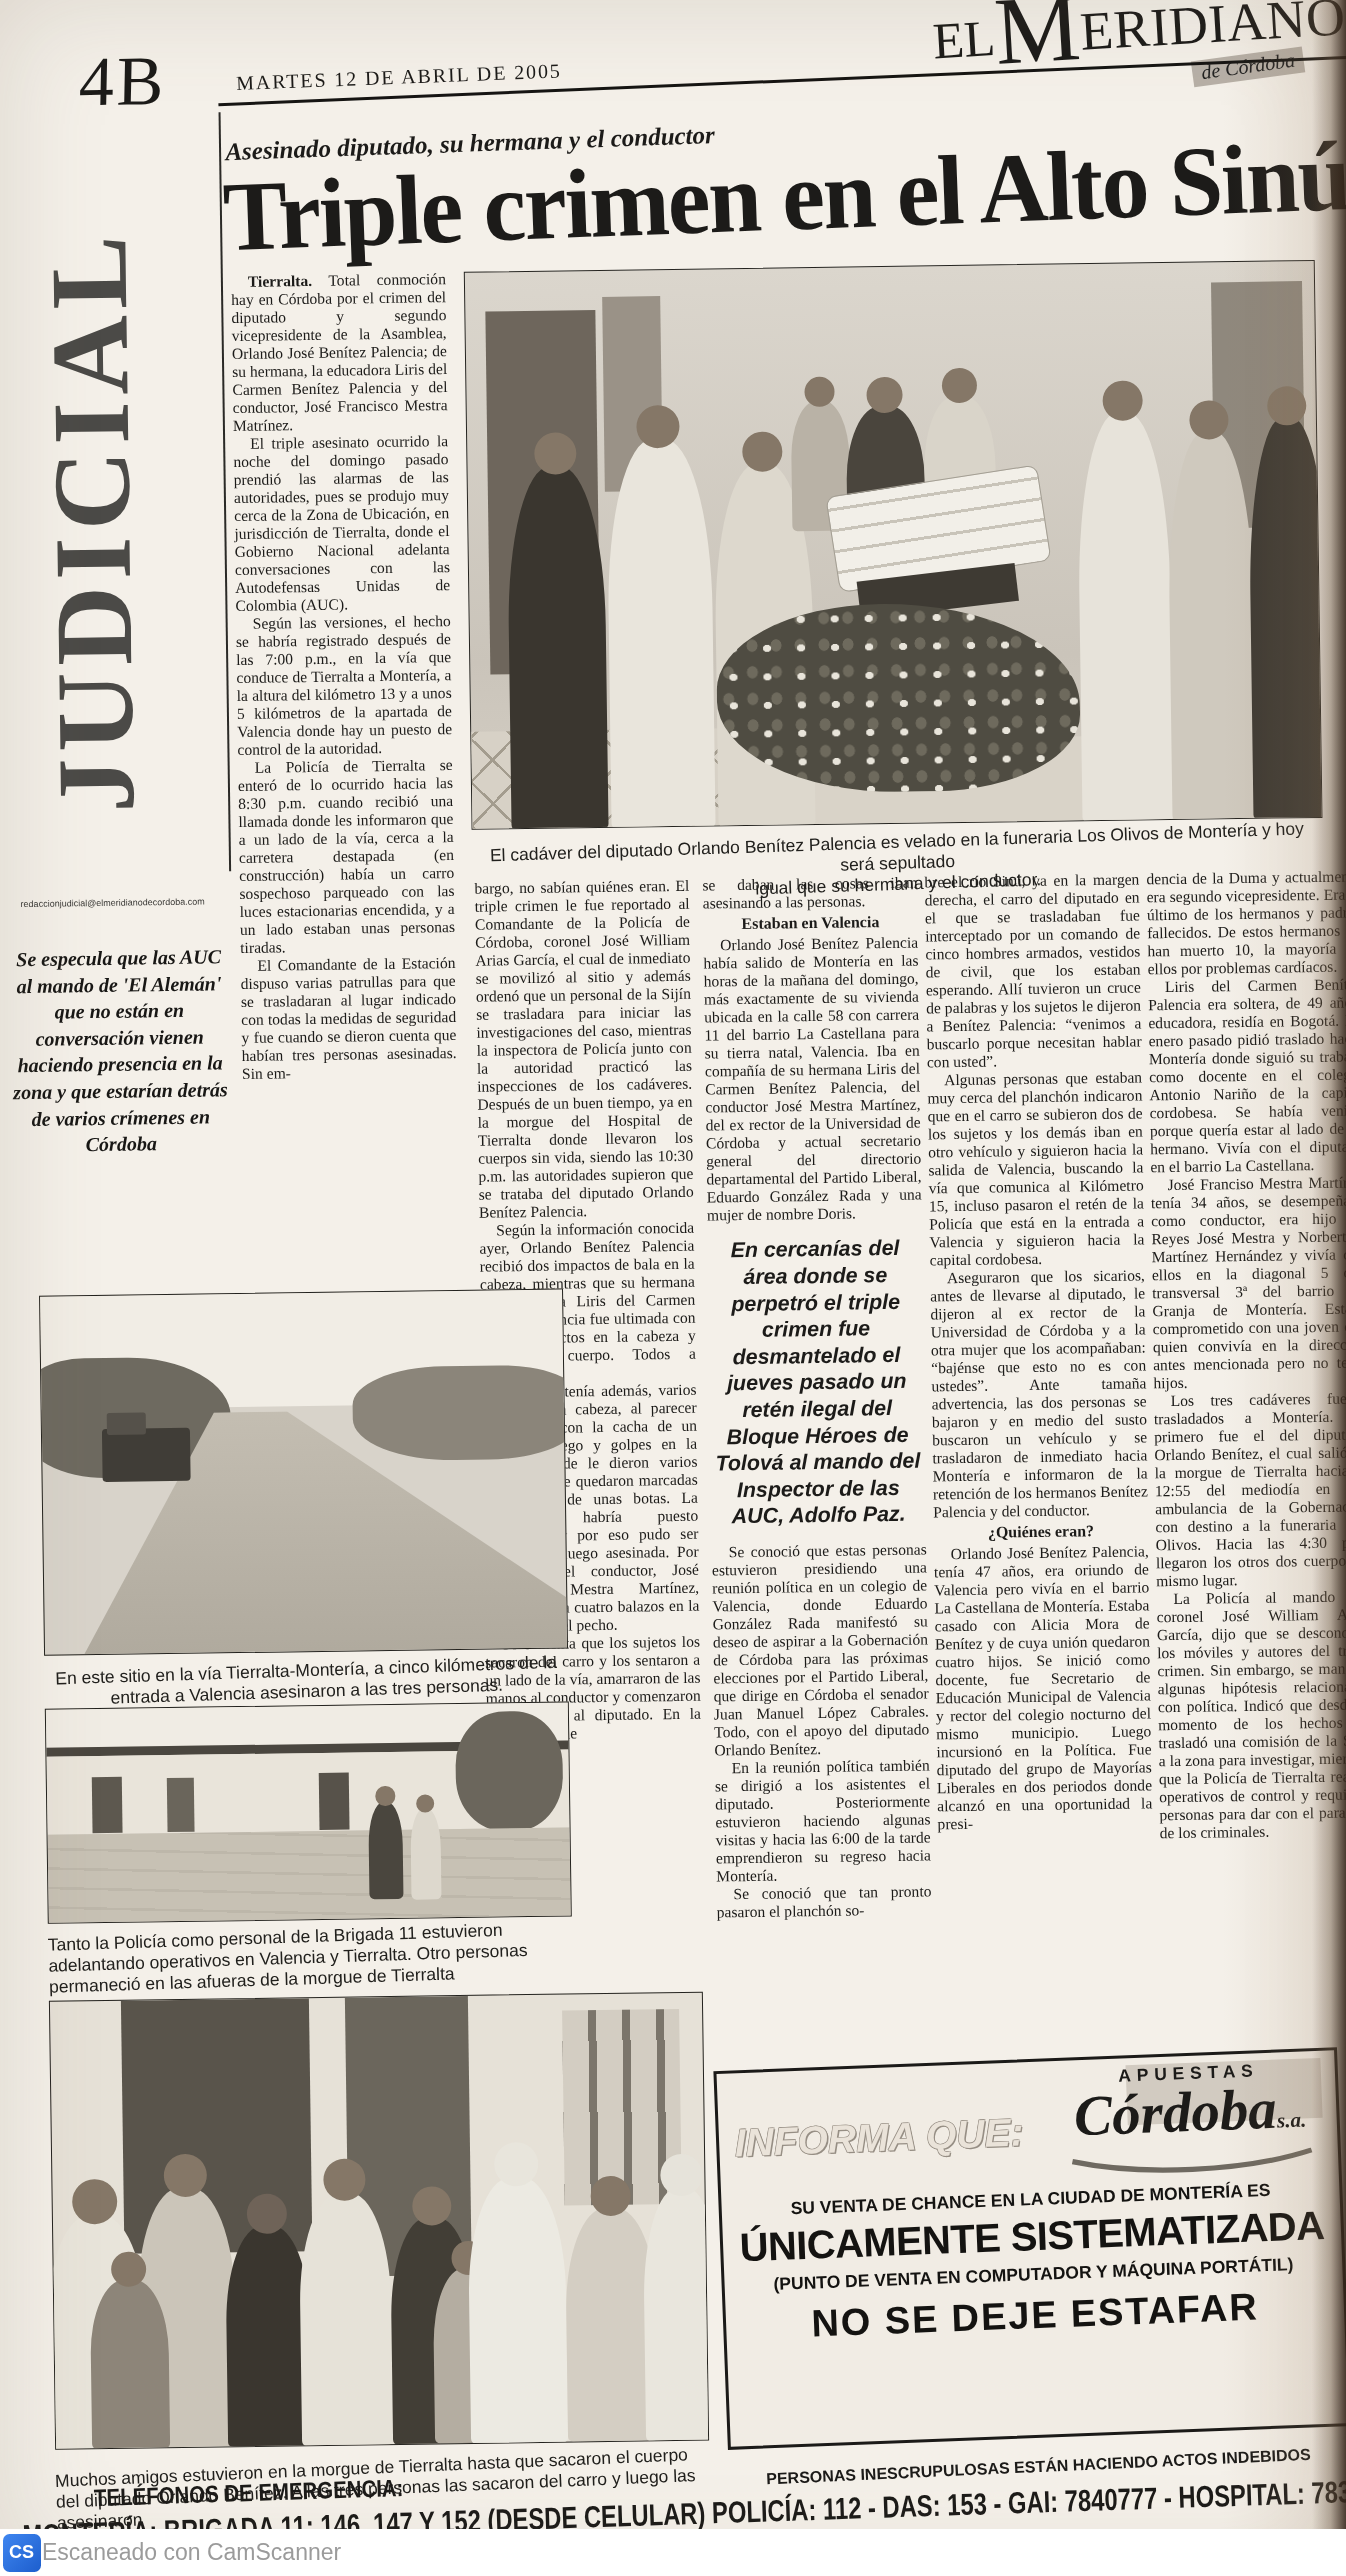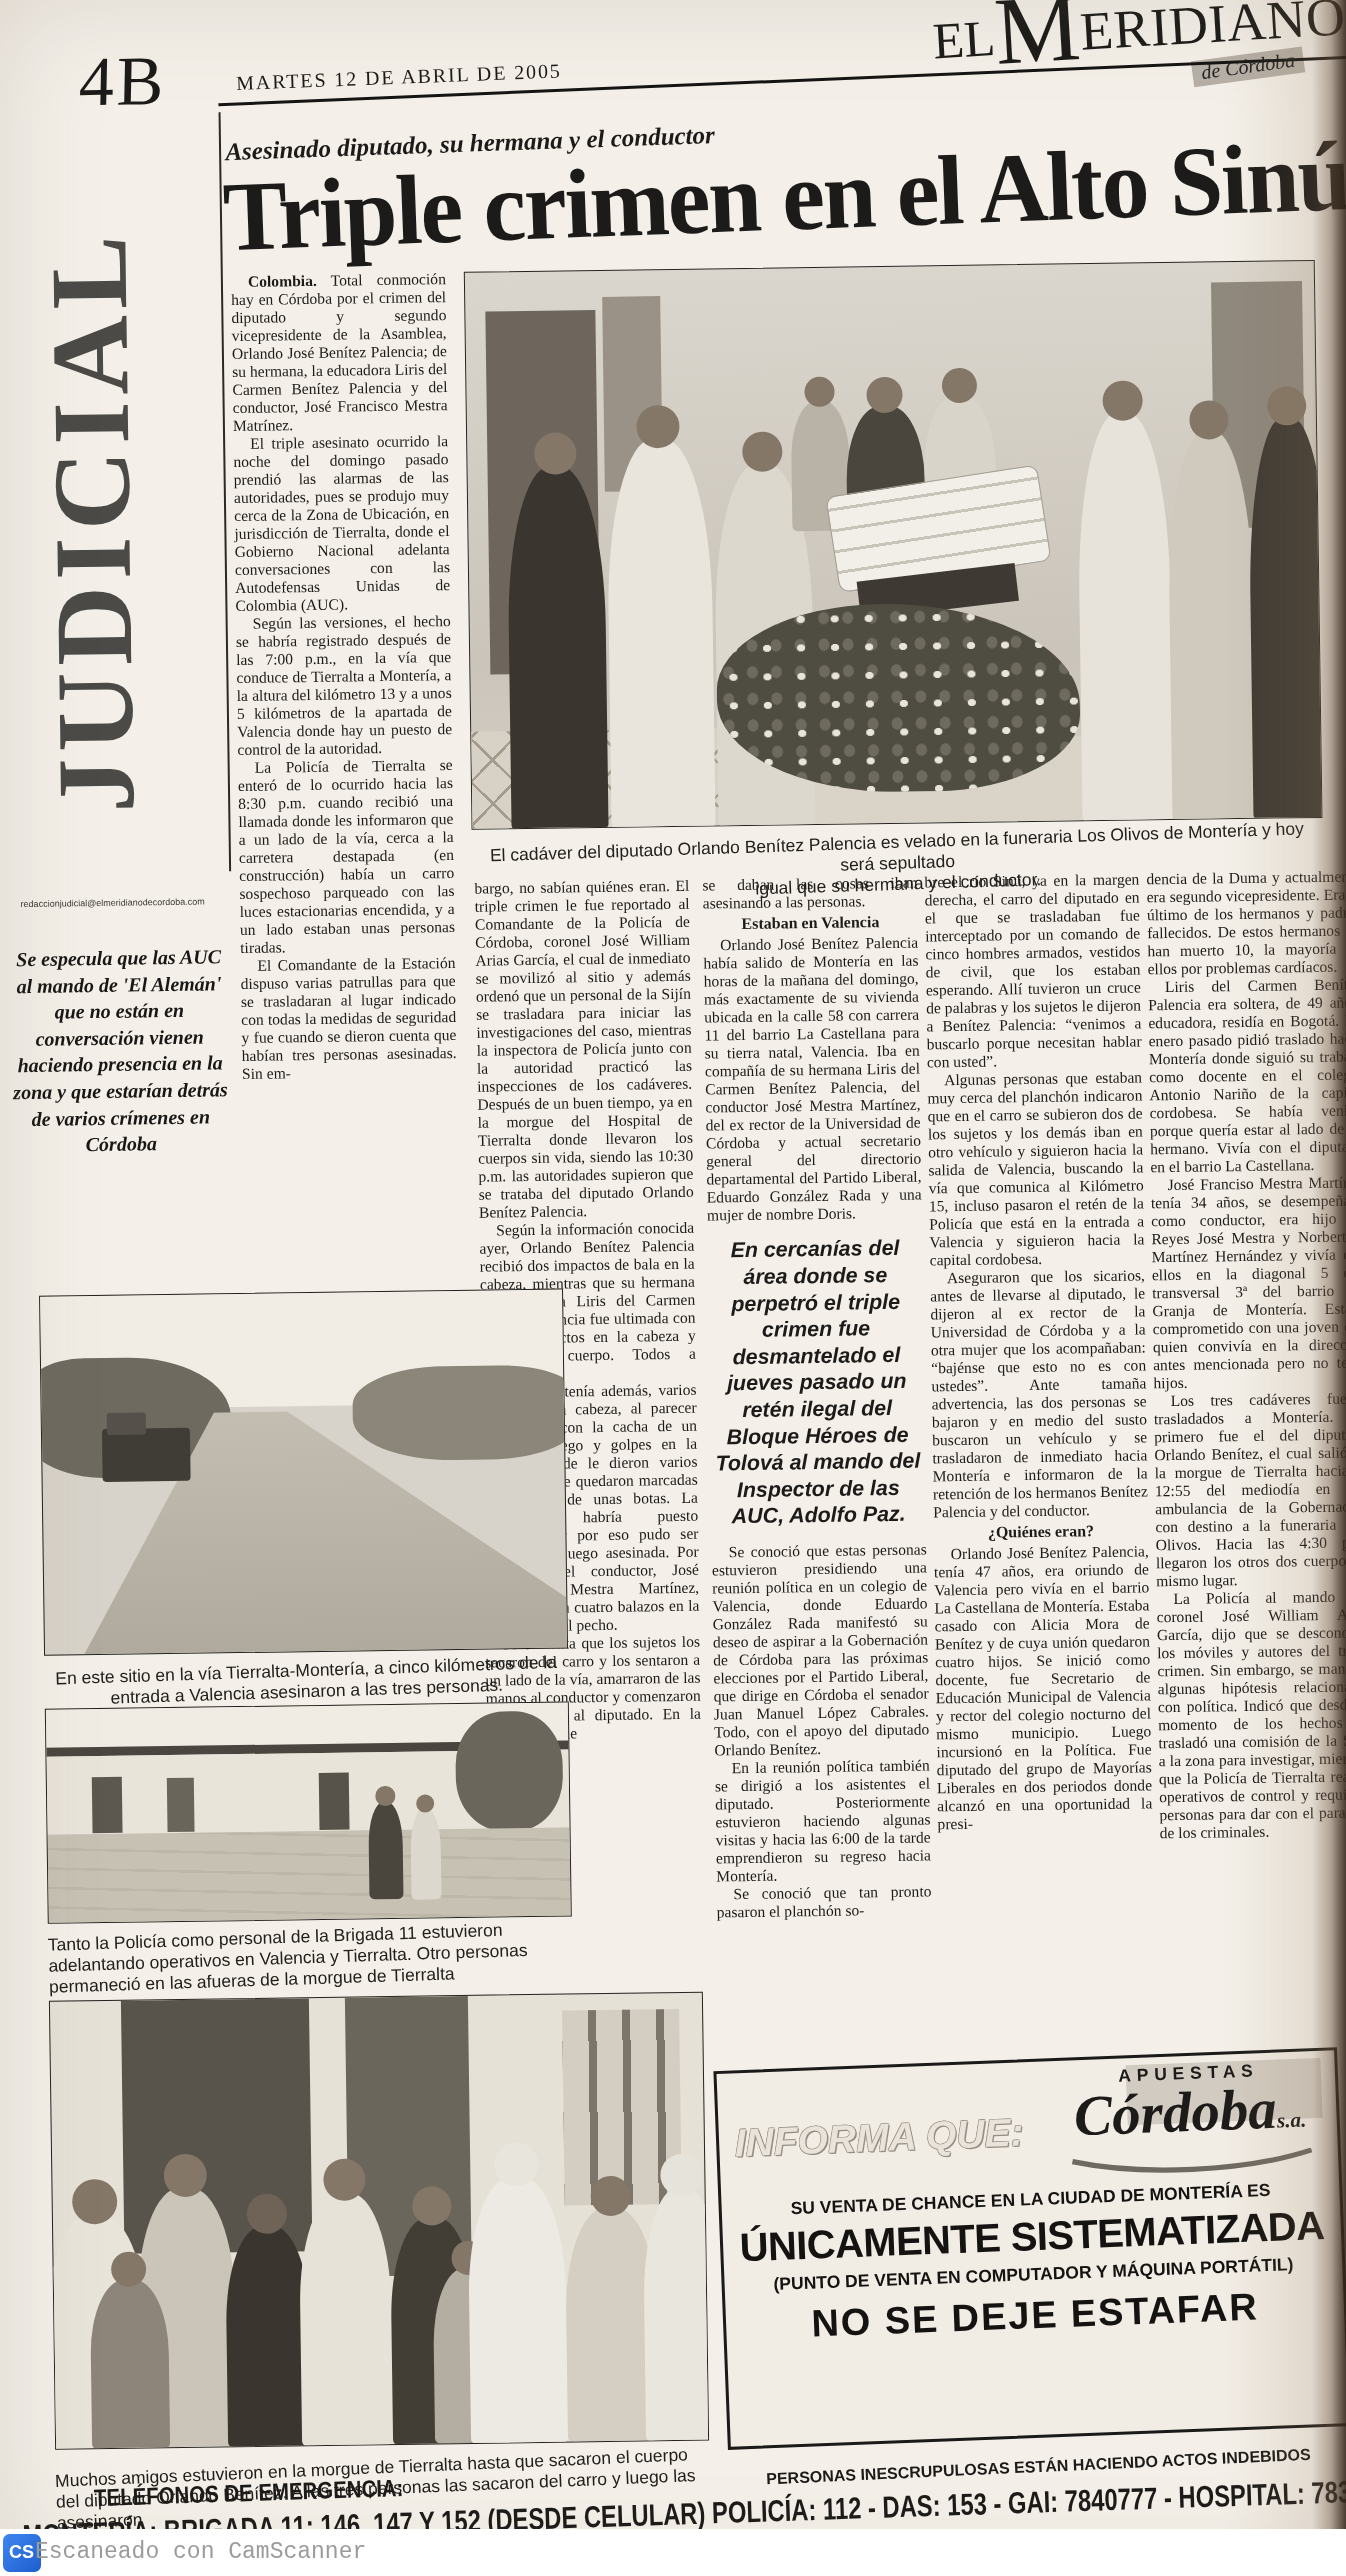--- a/index.html
+++ b/index.html
@@ -87,21 +87,21 @@
   
   .emg-label{position:absolute;left:77px;top:2476px;font-family:"Liberation Sans",sans-serif;
       font-weight:bold;font-size:24px;transform:rotate(-1.1deg) scaleX(.85);transform-origin:left top;white-space:nowrap;}
   .emg-line{position:absolute;left:5.2px;top:2509px;font-family:"Liberation Sans",sans-serif;
       font-weight:bold;font-size:30.5px;transform:rotate(-1.1deg) scaleX(.78);transform-origin:left top;white-space:nowrap;}
 
   .scanner-bar{position:absolute;left:0;bottom:0;width:100%;height:47px;background:#ffffff;z-index:40;}
   .cs-logo{position:absolute;left:2.6px;top:4.5px;width:38px;height:38px;border-radius:6.5px;
       background:linear-gradient(135deg,#3f86f0,#1d5ecd);color:#fff;font-family:"Liberation Sans",sans-serif;
       font-weight:bold;font-size:18px;display:flex;align-items:center;justify-content:center;}
-  .cs-text{position:absolute;left:35px;top:10.4px;font-family:Liberation Mono, monospace;
+  .cs-text{position:absolute;left:42px;top:10.4px;font-family:Liberation Sans, sans-serif;
       font-size:23px;color:#9b9b9b;}
 
   
   .edge-right{position:absolute;right:0;top:0;width:34px;height:100%;z-index:30;
       background:linear-gradient(to right,rgba(90,70,52,0) 0%,rgba(90,70,52,.35) 55%,rgba(48,33,22,.85) 100%);}
   .edge-tint{position:absolute;right:0;top:0;width:123px;height:100%;z-index:29;
       background:linear-gradient(to right,rgba(160,128,96,0),rgba(160,128,96,.18));}
   .vignette{position:absolute;inset:0;z-index:28;pointer-events:none;
       box-shadow:inset 0 0 104px rgba(110,92,70,.18);}
 </style>
@@ -118,21 +118,21 @@
   <div class="header-rule" data-name="header-rule"></div>
 
   <div class="section-band" data-name="section-label-judicial">JUDICIAL</div>
   <div class="section-rule" data-name="section-divider-rule"></div>
   <div class="section-email" data-name="section-email">redaccionjudicial@elmeridianodecordoba.com</div>
 
   <div class="kicker" data-name="kicker">Asesinado diputado, su hermana y el conductor</div>
   <div class="headline" data-name="headline">Triple crimen en el Alto Sinú</div>
 
   <div class="col" style="left:245px;top:267px;height:1080px;" data-name="article-column-1">
-    <p class="ind"><strong data-name="dateline">Colombia.</strong> <span data-name="paragraph">Total conmoción hay en Córdoba por el crimen del diputado y segundo vicepresidente de la Asamblea, Orlando José Benítez Palencia; de su hermana, la educadora Liris del Carmen Benítez Palencia y del conductor, José Francisco Mestra Matrínez.</span></p>
+    <p class="ind"><strong data-name="dateline">Tierralta.</strong> <span data-name="paragraph">Total conmoción hay en Córdoba por el crimen del diputado y segundo vicepresidente de la Asamblea, Orlando José Benítez Palencia; de su hermana, la educadora Liris del Carmen Benítez Palencia y del conductor, José Francisco Mestra Matrínez.</span></p>
     <p class="ind" data-name="paragraph">El triple asesinato ocurrido la noche del domingo pasado prendió las alarmas de las autoridades, pues se produjo muy cerca de la Zona de Ubicación, en jurisdicción de Tierralta, donde el Gobierno Nacional adelanta conversaciones con las Autodefensas Unidas de Colombia (AUC).</p>
     <p class="ind" data-name="paragraph">Según las versiones, el hecho se habría registrado después de las 7:00 p.m., en la vía que conduce de Tierralta a Montería, a la altura del kilómetro 13 y a unos 5 kilómetros de la apartada de Valencia donde hay un puesto de control de la autoridad.</p>
     <p class="ind" data-name="paragraph">La Policía de Tierralta se enteró de lo ocurrido hacia las 8:30 p.m. cuando recibió una llamada donde les informaron que a un lado de la vía, cerca a la carretera destapada (en construcción) había un carro sospechoso parqueado con las luces estacionarias encendida, y a un lado estaban unas personas tiradas.</p>
     <p class="ind" data-name="paragraph">El Comandante de la Estación dispuso varias patrullas para que se trasladaran al lugar indicado con todas la medidas de seguridad y fue cuando se dieron cuenta que habían tres personas asesinadas. Sin em-</p>
   </div>
 
   <div class="photo" style="left:478px;top:269px;width:851px;height:558px;background:linear-gradient(#dbd6cd,#cac4ba 70%,#d5cfc5);" data-name="photo-funeral">
     <div style="position:absolute;left:19.5px;top:39px;width:110px;height:363px;background:#6e665c;" data-name="doorway-shape"></div>
     <div style="position:absolute;left:137px;top:26px;width:58px;height:195px;background:#9a9287;" data-name="wall-panel-shape"></div>
     <div style="position:absolute;left:746px;top:19.5px;width:91px;height:246px;background:#8f887d;" data-name="door-shape"></div>

